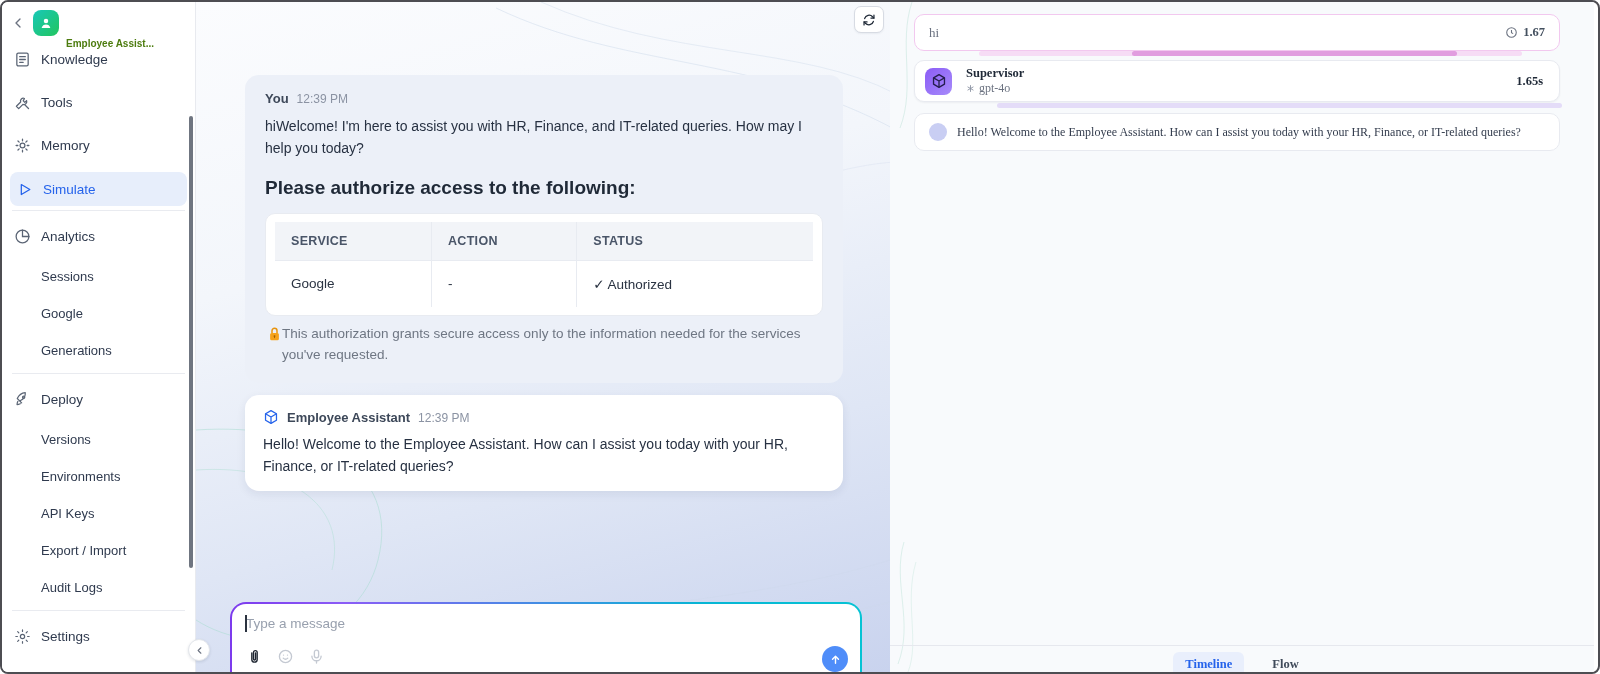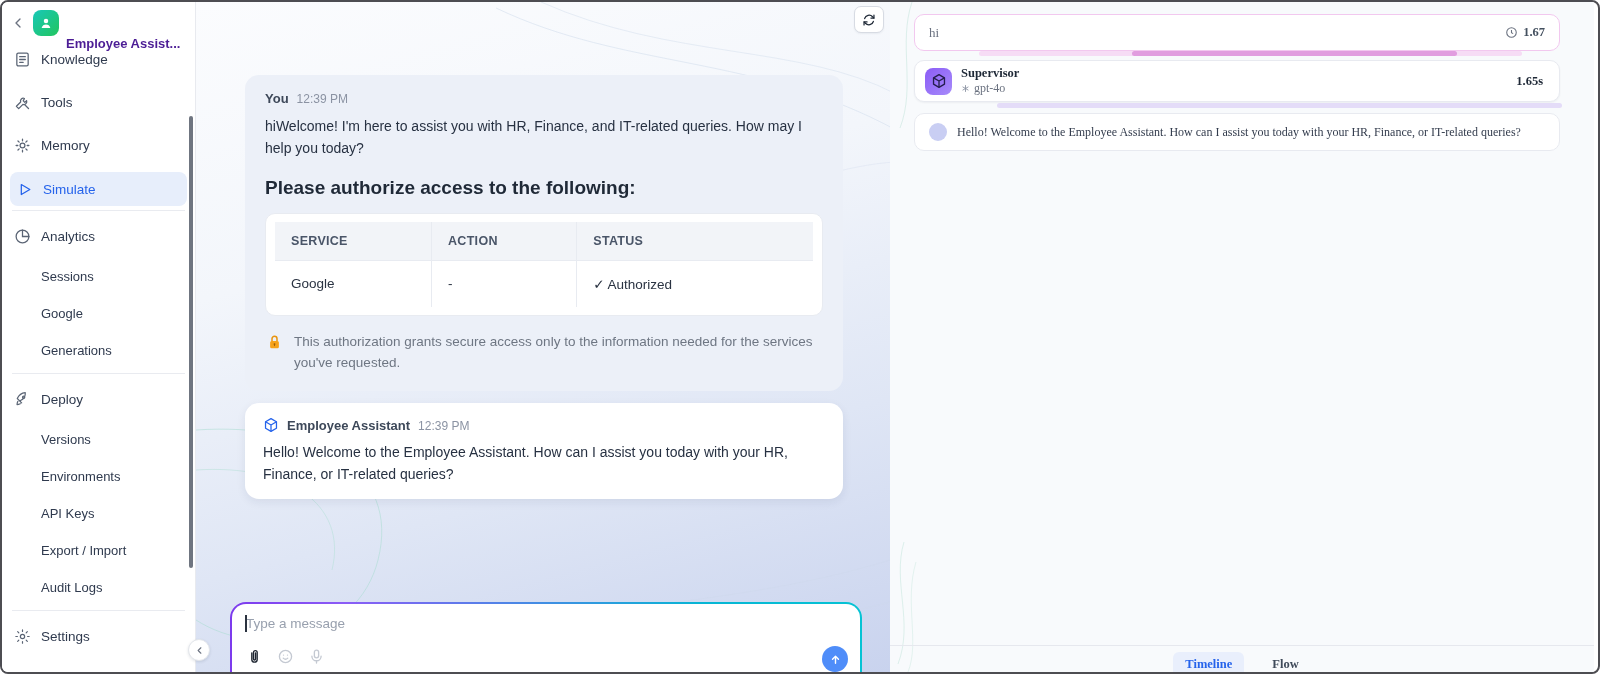--- a/index.html
+++ b/index.html
@@ -9,21 +9,21 @@
             border-radius:8px; overflow:hidden; background:#fff; }
 
   
   .sidebar { position:absolute; left:0; top:0; width:194px; height:100%;
              background:#fff; border-right:1px solid #e8eaef; z-index:3; }
   .sb-header { height:36px; display:flex; align-items:center; gap:7px; padding:6px 8px 0 8px; }
   .sb-back { color:#6b7280; width:16px; height:16px; flex:0 0 auto; cursor:pointer; }
   .sb-appicon { width:26px; height:26px; border-radius:8px; flex:0 0 auto;
                 background:linear-gradient(135deg,#18c8b8,#22c55e); display:flex;
                 align-items:center; justify-content:center; }
-  .sb-title { font-size:13px; font-weight:700; color:#4c1d95; white-space:nowrap; overflow:hidden;margin-top:40px; }
+  .sb-title { font-size:10px; font-weight:700; color:#4d7c0f; white-space:nowrap; overflow:hidden;margin-top:40px; }
   .nav-item { height:43px; display:flex; align-items:center; gap:10px; padding:0 12px;
               font-size:13.5px; font-weight:500; color:#2f3a4e; cursor:pointer; }
   .nav-item svg { width:17px; height:17px; color:#5b6575; flex:0 0 auto; }
   .nav-item.active { margin:0 8px; padding:0 4px 0 6px; height:34px; margin-top:5px; margin-bottom:4px;
                      background:#e7eefb; border-radius:8px; color:#2563eb; }
   .nav-item.active svg { color:#2563eb; }
   .nav-sub { height:37px; display:flex; align-items:center; padding-left:39px;
              font-size:13px; font-weight:500; color:#2f3a4e; cursor:pointer; }
   .sb-divider { border-top:1px solid #e9ebf0; margin:4px 10px; }
   .sb-scrollbar { position:absolute; right:2px; top:114px; width:4px; height:452px;
@@ -57,21 +57,21 @@
   .t-row { display:flex; }
   .t-head .t-cell { background:#f2f4f8; font-size:12.5px; font-weight:600; color:#4a5568;
                     letter-spacing:.3px; padding:12px 16px; }
   .t-body .t-cell { font-size:13.5px; color:#2a3342; padding:15px 16px; background:#fff; }
   .t-cell { width:29%; }
   .t-cell:nth-child(2) { width:27%; border-left:1px solid #e8ebf1; }
   .t-cell:nth-child(3) { width:44%; border-left:1px solid #e8ebf1; }
   .t-body { border-top:1px solid #e8ebf1; }
   .status-auth { color:#16a34a; }
 
-  .auth-note { margin-top:16px; display:flex; gap:12px; align-items:flex-start; padding-left:2px; }
+  .auth-note { margin-top:8px; display:flex; align-items:flex-start; padding-left:2px; }
   .auth-note svg { width:15px; height:17px; flex:0 0 auto; margin-top:2px; }
   .auth-note span { font-size:13.5px; line-height:1.5; color:#6e7683; max-width:520px; }
 
   .card-assistant { margin-top:12px; background:#fff; border-radius:14px; padding:14px 18px;
                     box-shadow:0 3px 10px rgba(25,40,80,.08); }
   .card-assistant .msg-head svg { width:16px; height:16px; color:#2563eb; }
   .card-assistant .msg-text { margin-top:9px; }
 
   .composer { position:absolute; left:34px; top:600px; width:632px; height:96px;
               border-radius:16px; padding:2px; z-index:2;
@@ -99,21 +99,21 @@
   .q-text { font-size:13px; color:#6b7280; }
   .q-dur { display:flex; align-items:center; gap:5px; font-size:12.5px; font-weight:600; color:#44505f; }
   .q-dur svg { width:13px; height:13px; color:#6b7280; }
   .tl-bar { position:absolute; height:5px; border-radius:3px; }
   .bar1-track { top:49px; left:89px; width:543px; background:#f6dcf5; }
   .bar1-seg { top:49px; left:242px; width:325px; background:#e19ddf; }
   .bar2 { top:101px; left:107px; width:565px; background:#e4dcf8; }
   .card-agent { top:58px; height:42px; border:1px solid #e8eaf0; display:flex; align-items:center;
                 justify-content:space-between; padding:0 16px 0 10px;
                 box-shadow:0 1px 2px rgba(16,24,40,.05); cursor:pointer; }
-  .agent-left { display:flex; align-items:center; gap:9px; }
+  .agent-left { display:flex; align-items:center; gap:14px; }
   .agent-avatar { width:27px; height:27px; border-radius:8px;
                   background:linear-gradient(135deg,#8b5cf6,#a78bfa); display:flex;
                   align-items:center; justify-content:center; }
   .agent-avatar svg { width:16px; height:16px; color:#241e4e; }
   .agent-name { font-size:12.5px; font-weight:700; color:#1f2937; line-height:1.2; }
   .agent-model { display:flex; align-items:center; gap:4px; font-size:12px; color:#6b7280; }
   .agent-model svg { width:9px; height:9px; color:#8b93a3; }
   .agent-dur { font-size:12.5px; font-weight:700; color:#1f2937; }
   .card-response { top:111px; min-height:38px; border:1px solid #e8eaf0; display:flex;
                    align-items:center; gap:10px; padding:8px 14px; cursor:pointer; }

